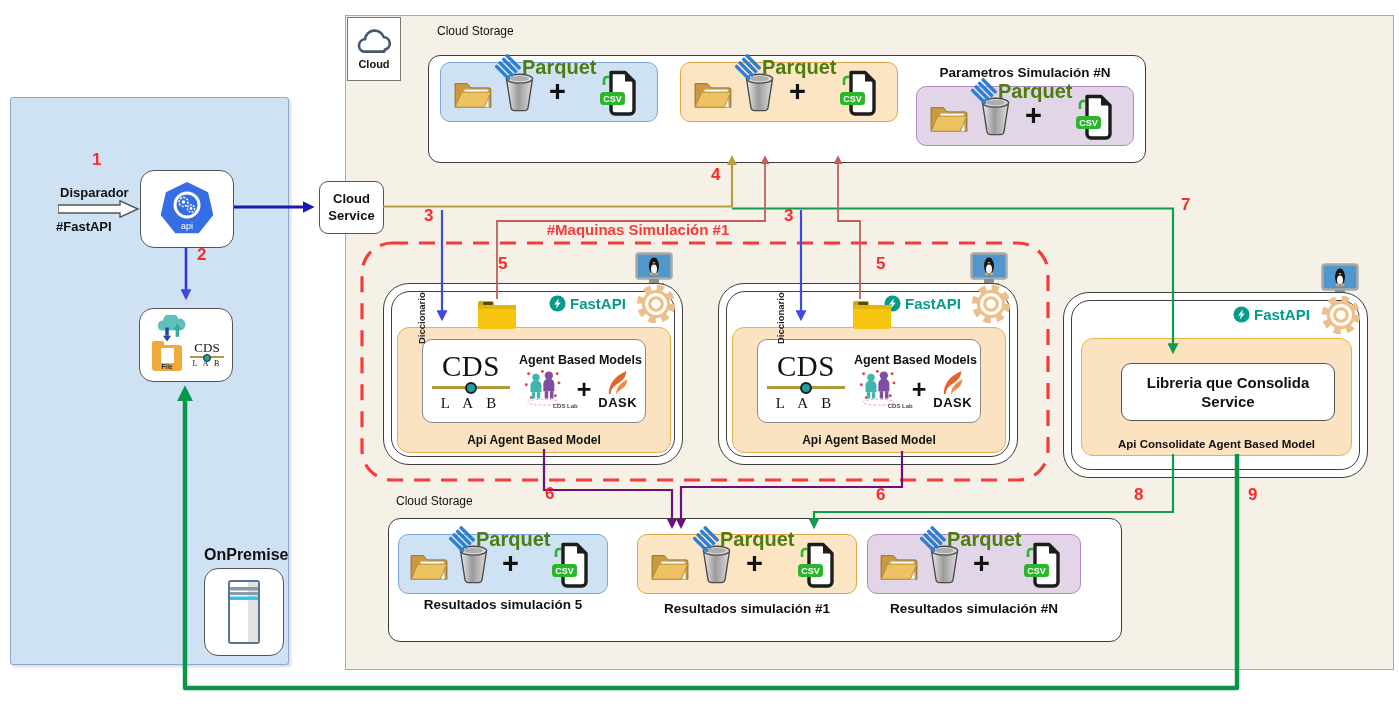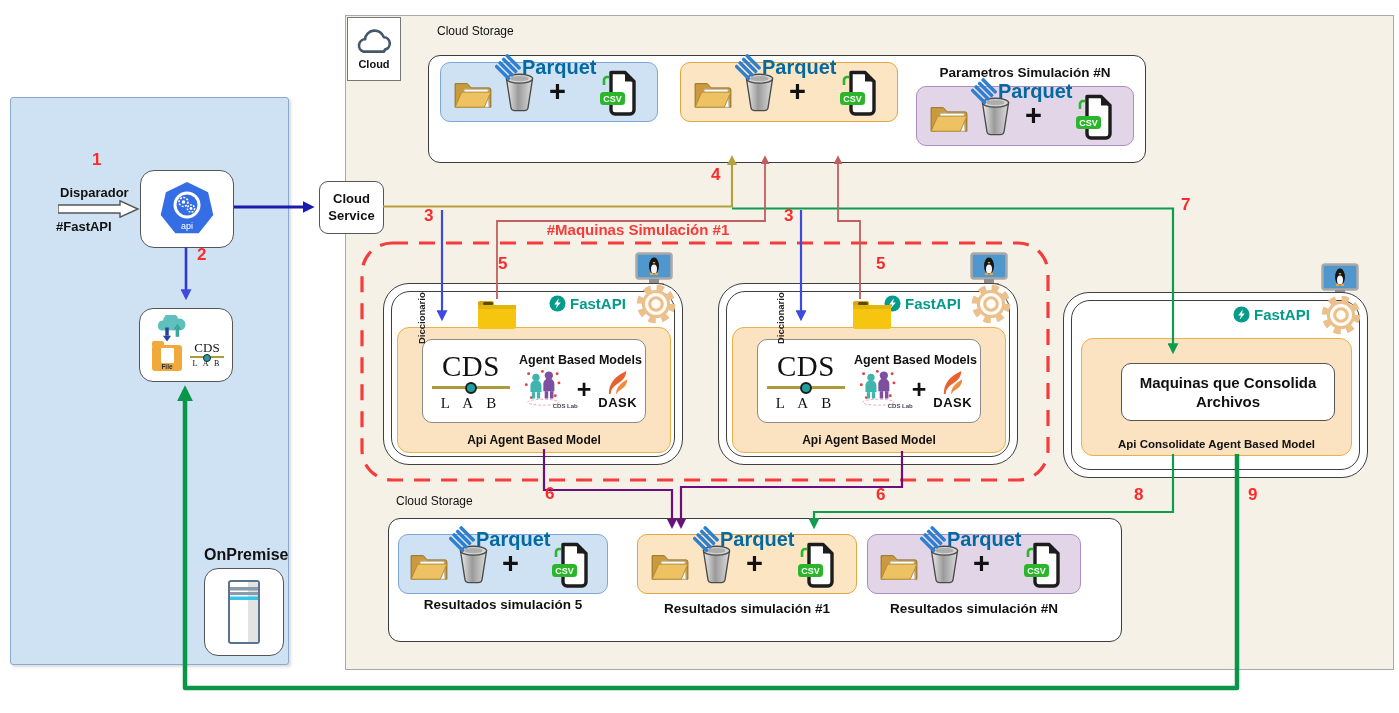--- a/index.html
+++ b/index.html
@@ -12,21 +12,21 @@
   .heading{position:absolute;font-weight:normal;font-size:12px;z-index:6}
   .container-box{position:absolute;background:#fff;border:1.5px solid #3c3c3c;border-radius:12px;z-index:2}
   .pqg{position:absolute;z-index:4}
   .pq-title{font-size:13.5px;font-weight:bold;text-align:center;white-space:nowrap;height:22px;line-height:22px;margin-bottom:2px}
   .pq-box{position:relative;height:58px;border-radius:10px;border:1.5px solid}
   .pq-blue{background:#cfe2f3;border-color:#7da7d8}
   .pq-orange{background:#fce5c3;border-color:#dfa546}
   .pq-purple{background:#e3d5e8;border-color:#af8cbf}
   .pq-plus{position:absolute;font-size:29px;font-weight:bold;line-height:1}
   .pq-logo{position:absolute;display:flex;align-items:center;z-index:3}
-  .pq-brand{color:#0369a1;font-weight:bold;font-size:20px;margin-left:1px}
+  .pq-brand{color:#4d7c0f;font-weight:bold;font-size:20px;margin-left:1px}
   .step{position:absolute;color:#fb2b2b;font-weight:bold;font-size:17px;z-index:60}
   .machine{position:absolute;width:300px;height:182px;z-index:4}
   .m-shell{position:absolute;inset:0;background:#fff;border:1.3px solid #3f3f3f;border-radius:26px}
   .m-inner{position:absolute;inset:8px;border:1.1px solid #3f3f3f;border-radius:19px}
   .fastapi{position:absolute;display:flex;align-items:center;gap:4px;color:#059b8a;font-weight:600;font-size:15px;z-index:4}
   .m-peach{position:absolute;left:14px;top:44px;width:272px;height:124px;background:#fbe2c0;border:1.3px solid #eab049;border-radius:12px}
   .m-card{position:absolute;left:24px;top:11px;width:224px;height:84px;background:#fff;border:1px solid #8a8a8a;border-radius:10px;display:flex;align-items:center;gap:9px;padding:0 9px;box-sizing:border-box}
   .m-api{position:absolute;left:0;right:0;bottom:5px;text-align:center;font-weight:bold;font-size:12px}
   .cds{display:flex;flex-direction:column;align-items:center;font-family:"Liberation Serif",serif;line-height:1}
   .cds-t{font-size:29px;letter-spacing:.5px}
@@ -412,21 +412,21 @@
     <div class="fastapi" style="left:170px;top:14px">
       <svg style="width:17px;height:17px">
           <use href="#ic-bolt"></use>
         </svg>
       <span>FastAPI</span>
     </div>
     <svg class="abs" style="left:255px;top:0px;width:46px;height:46px;z-index:3">
         <use href="#ic-gear"></use>
       </svg>
     <div class="m-peach" style="left:18px;top:46px;width:269px;height:116px">
-      <div class="c-card">Maquinas que Consolida Archivos</div>
+      <div class="c-card">Libreria que Consolida Service</div>
       <div class="m-api" style="font-size:11.5px">Api Consolidate Agent Based Model</div>
     </div>
   </div>
 
   <div class="heading" style="left:396px;top:494px">Cloud Storage</div>
   <div class="container-box" style="left:388px;top:518px;width:732px;height:122px"></div>
 
   <div class="pqg" style="left:398px;top:534px;width:210px">
     <div class="pq-box pq-blue">
       <svg class="abs" style="left:10px;top:15px;width:40px;height:32px">

